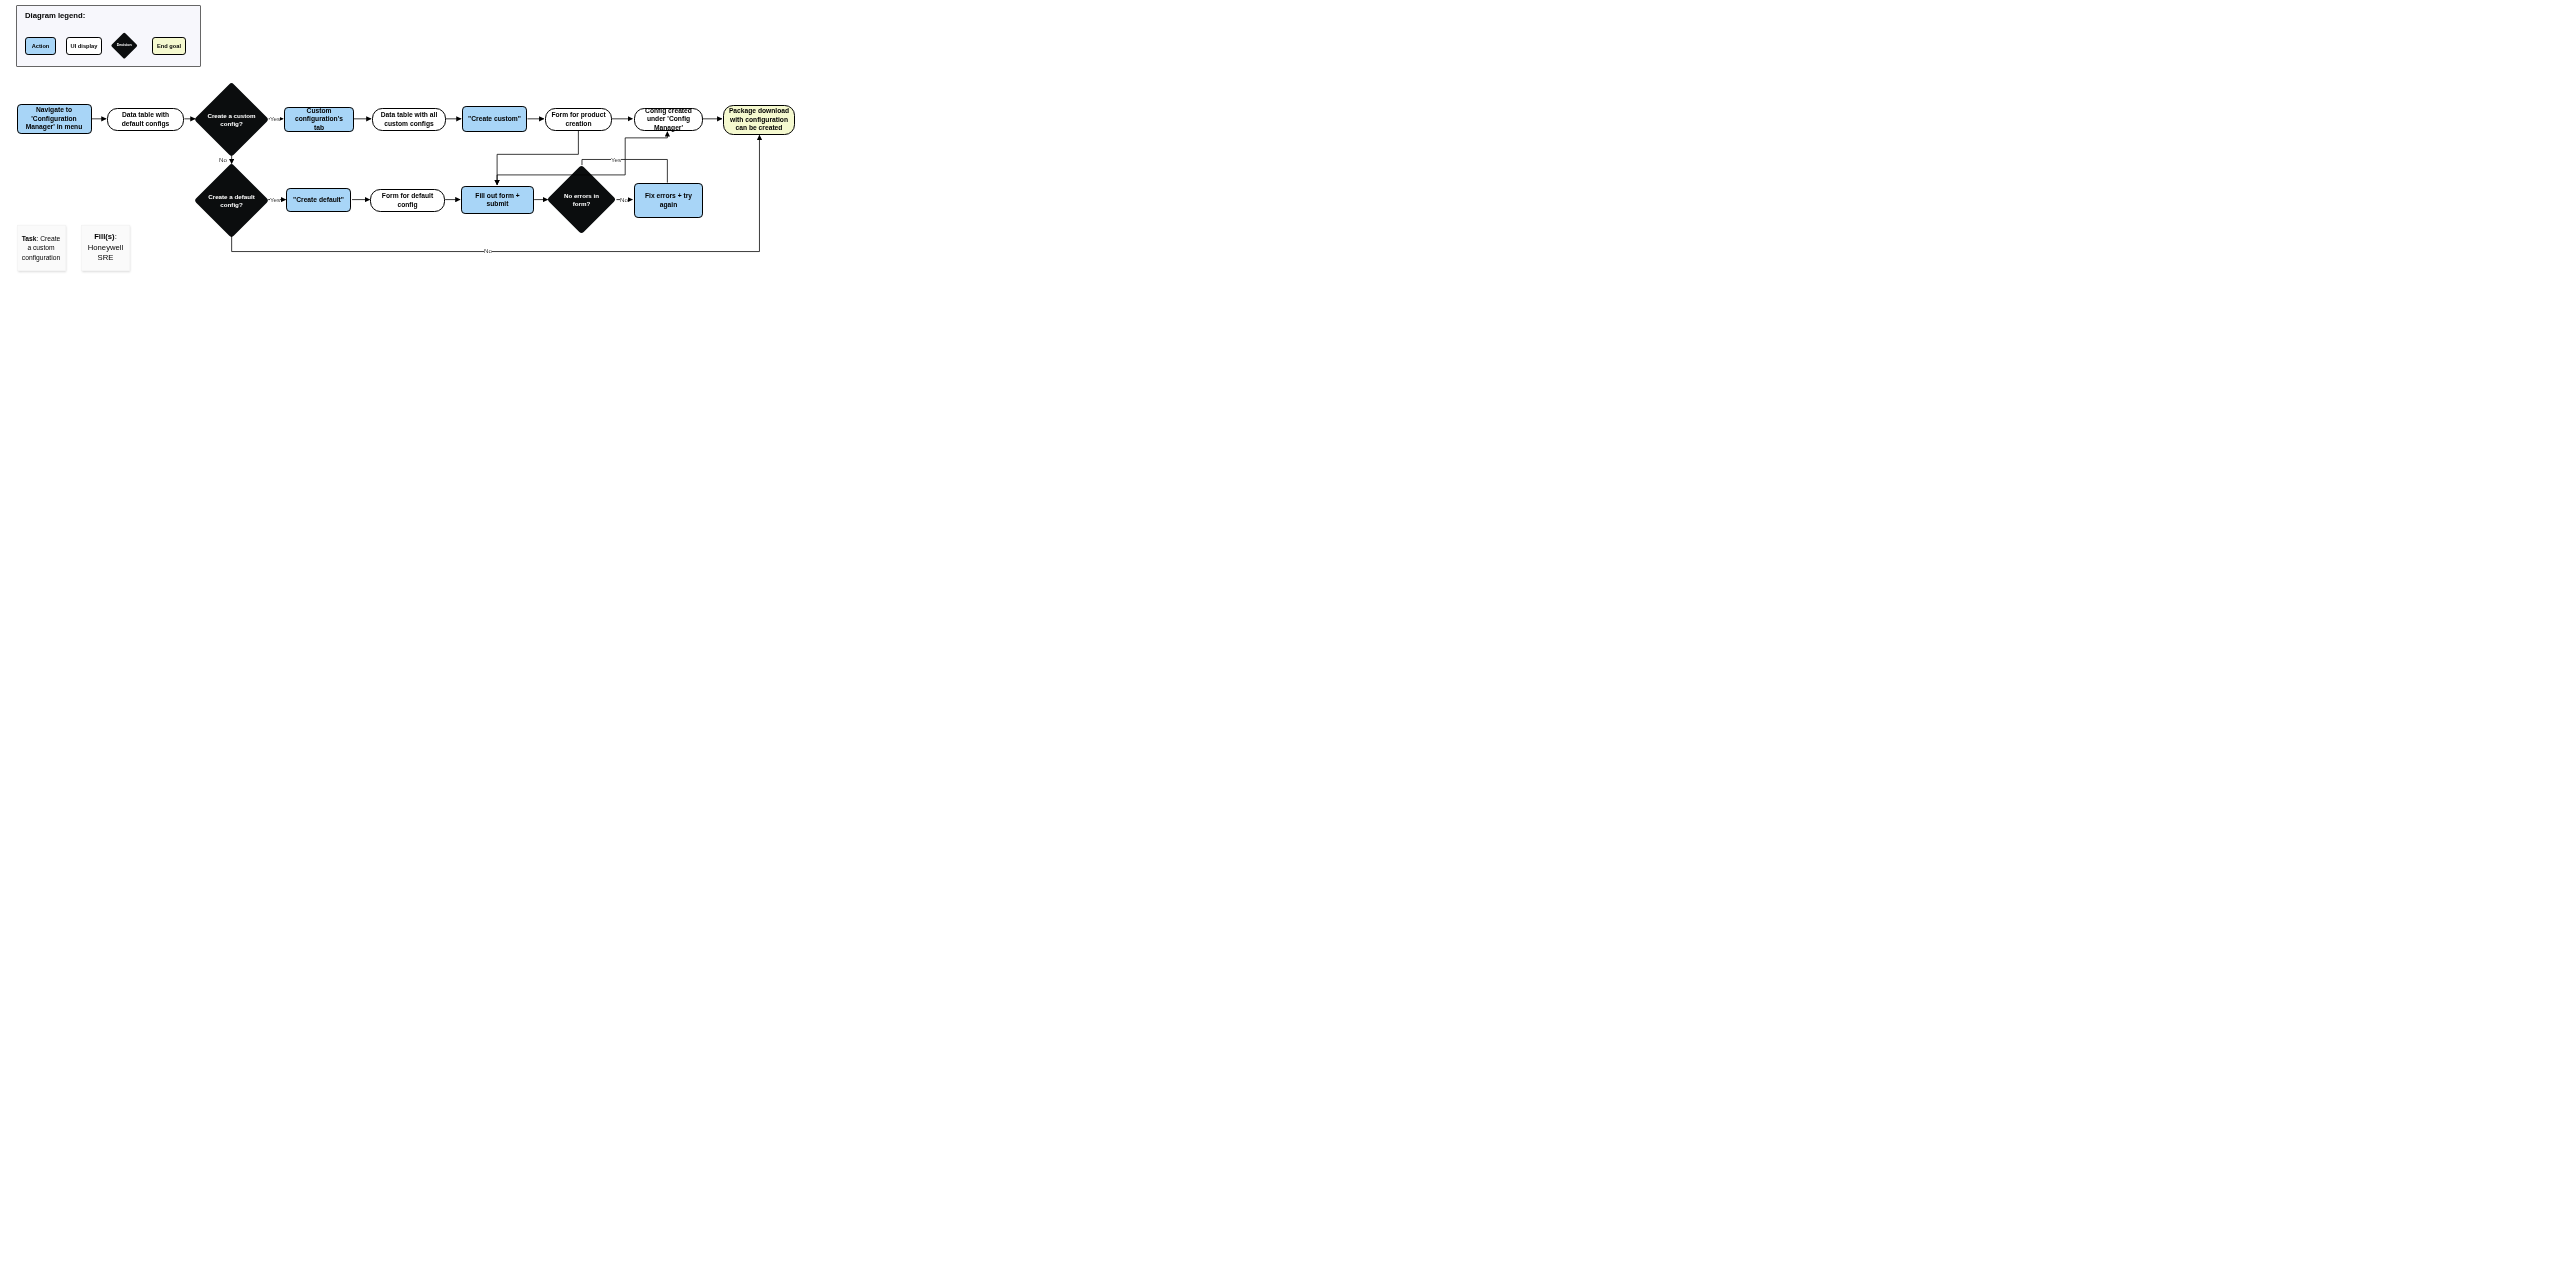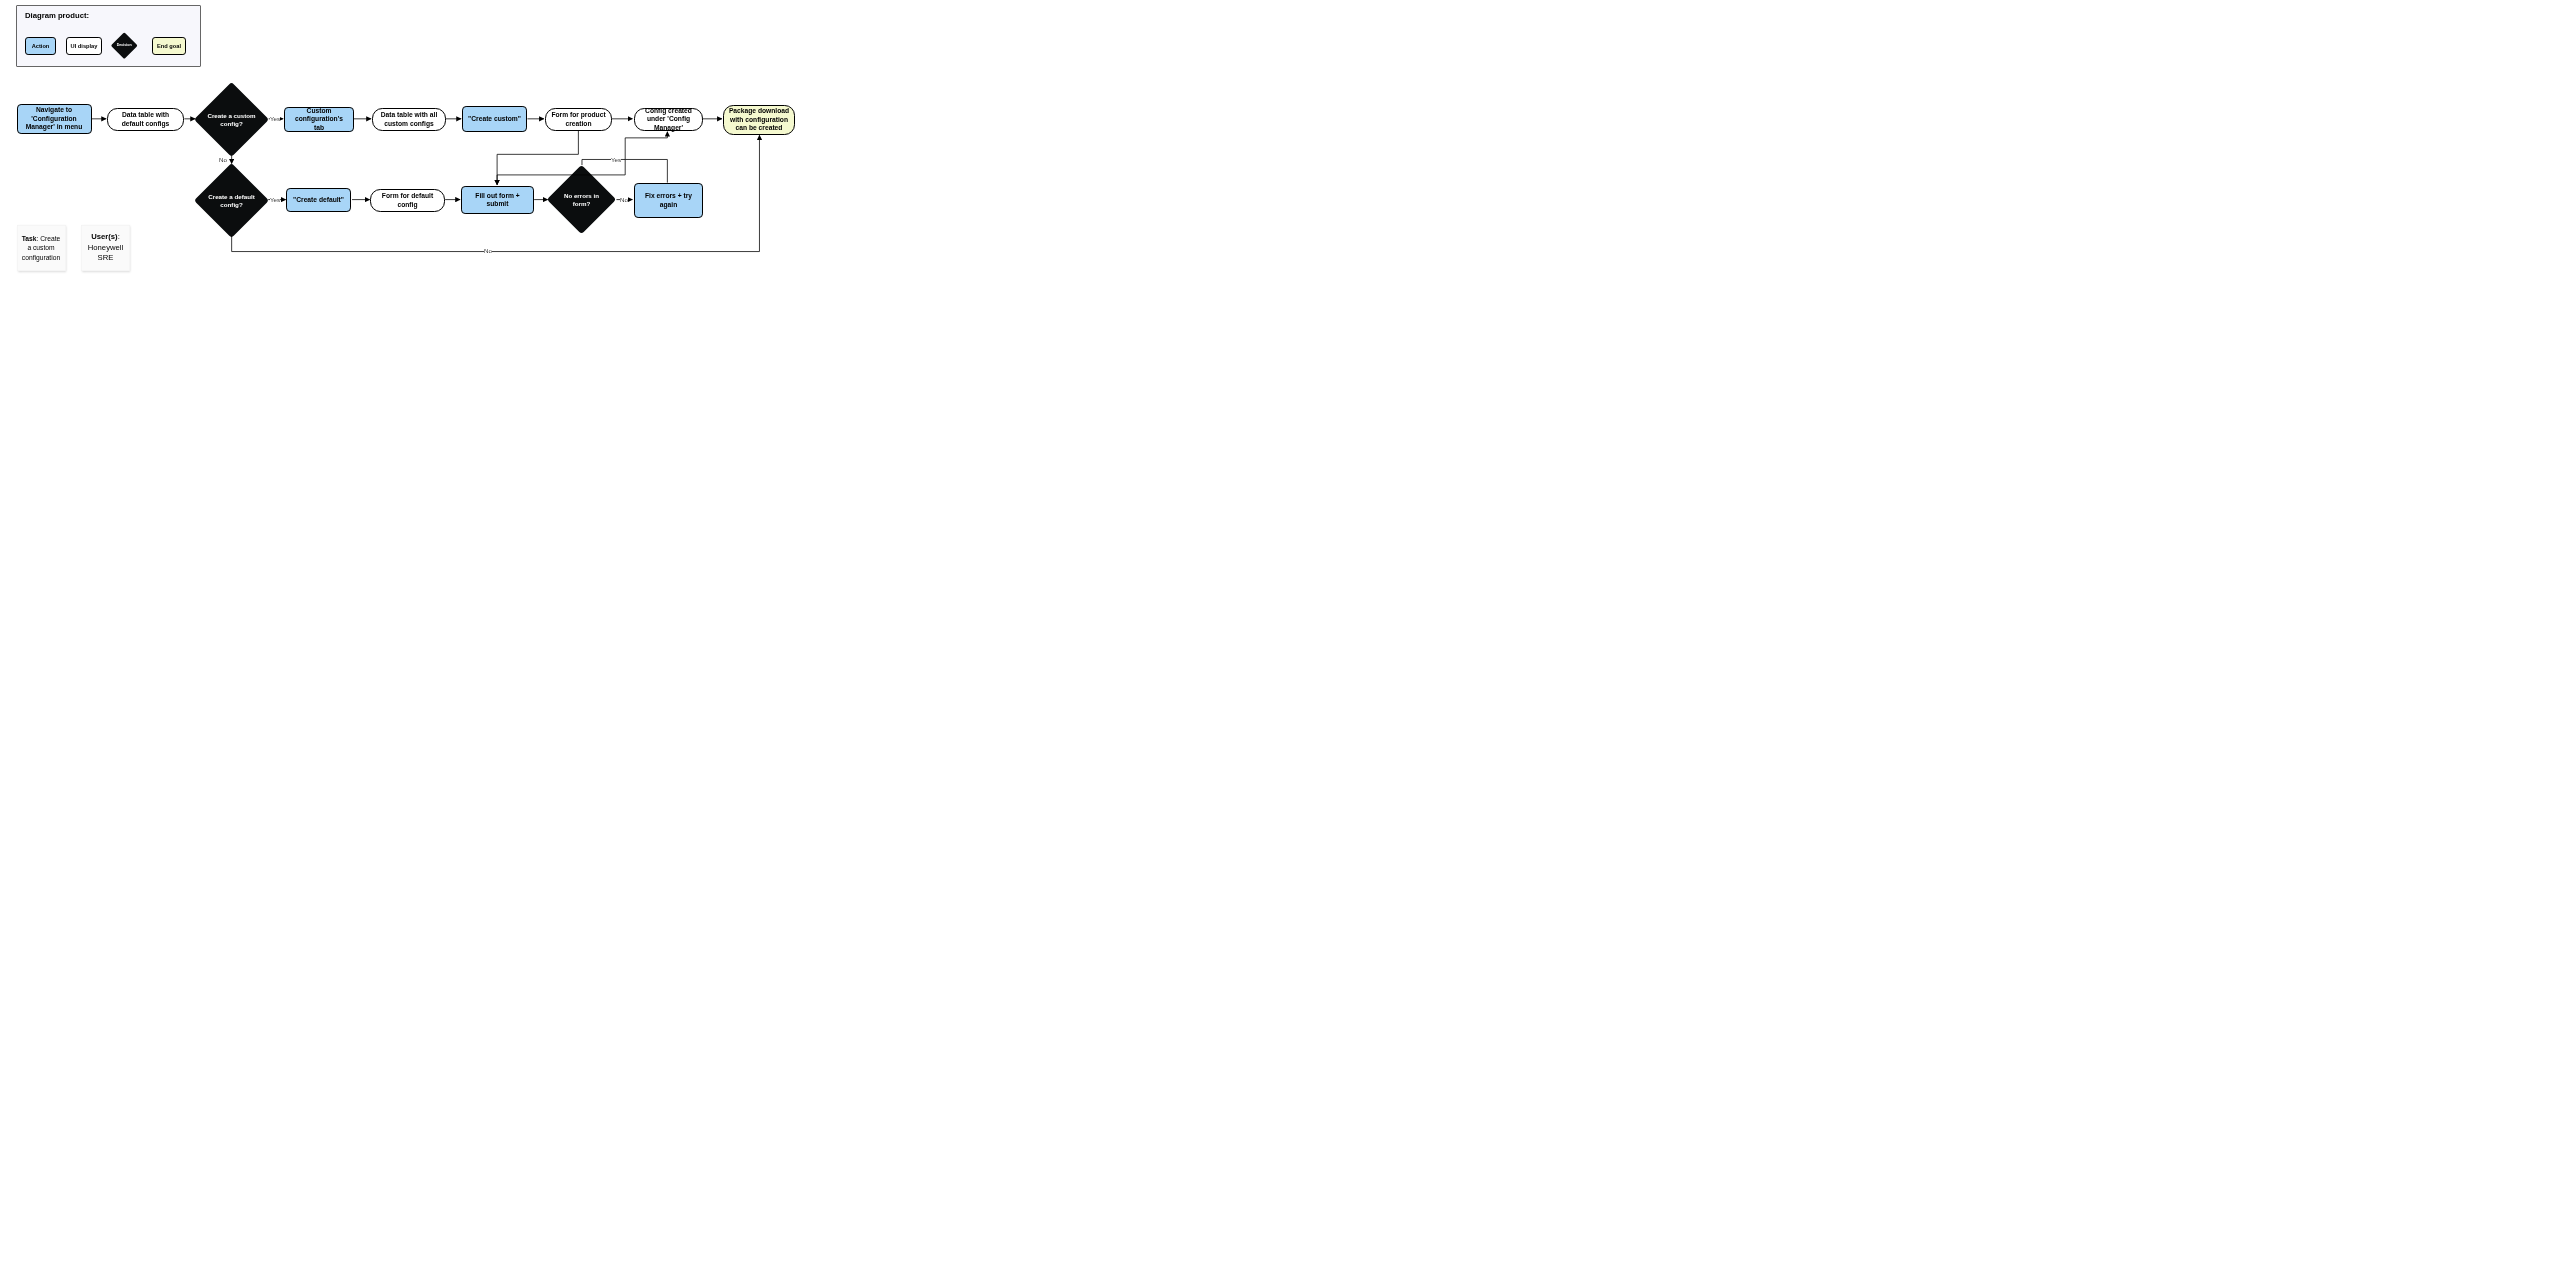--- a/index.html
+++ b/index.html
@@ -108,21 +108,21 @@
     overflow: visible;
     pointer-events: none;
   }
 </style>
 </head>
 <body>
 
 <div class="canvas">
 
   <div class="legend-box" style="left:15.5px; top:4.6px; width:185px; height:62px;"></div>
-  <div class="legend-title" style="left:25px; top:11.3px;">Diagram product:</div>
+  <div class="legend-title" style="left:25px; top:11.3px;">Diagram legend:</div>
   <div class="legend-item action" style="left:25px; top:37px;">Action</div>
   <div class="legend-item ui" style="left:66px; top:37px; width:36px;">UI display</div>
   <div class="legend-diamond diamond-wrap" style="left:115px; top:36px;">
     <div class="diamond"></div>
     <div class="diamond-label">Decision</div>
   </div>
   <div class="legend-item goal" style="left:152px; top:37px; width:34px;">End goal</div>
 
   <div class="node action" style="left:16.5px; top:104px; width:75px; height:30px;">Navigate to 'Configuration Manager' in menu</div>
 
@@ -160,21 +160,21 @@
     <div class="diamond"></div>
     <div class="diamond-label">No errors in form?</div>
   </div>
 
   <div class="node action" style="left:634px; top:183px; width:69px; height:35px;">Fix errors + try again</div>
 
   <div class="sticky" style="left:16.5px; top:225px;">
     <span><b>Task</b><span>: Create a custom configuration</span></span>
   </div>
   <div class="sticky" style="left:81px; top:225px; font-size:7.7px;">
-    <span><b>User(s)</b><span>: Honeywell SRE</span></span>
+    <span><b>Fill(s)</b><span>: Honeywell SRE</span></span>
   </div>
 
   <svg class="edges" viewBox="0 0 1570 589" width="809" height="303">
     <defs>
       <marker id="arrow" viewBox="0 0 10 10" refX="9" refY="5" markerWidth="7" markerHeight="7" orient="auto-start-reverse">
         <path d="M 0 0 L 10 5 L 0 10 z" fill="#000"></path>
       </marker>
     </defs>
 
     <line x1="177" y1="231" x2="205" y2="231" stroke="#000" stroke-width="1.5" marker-end="url(#arrow)"></line>

